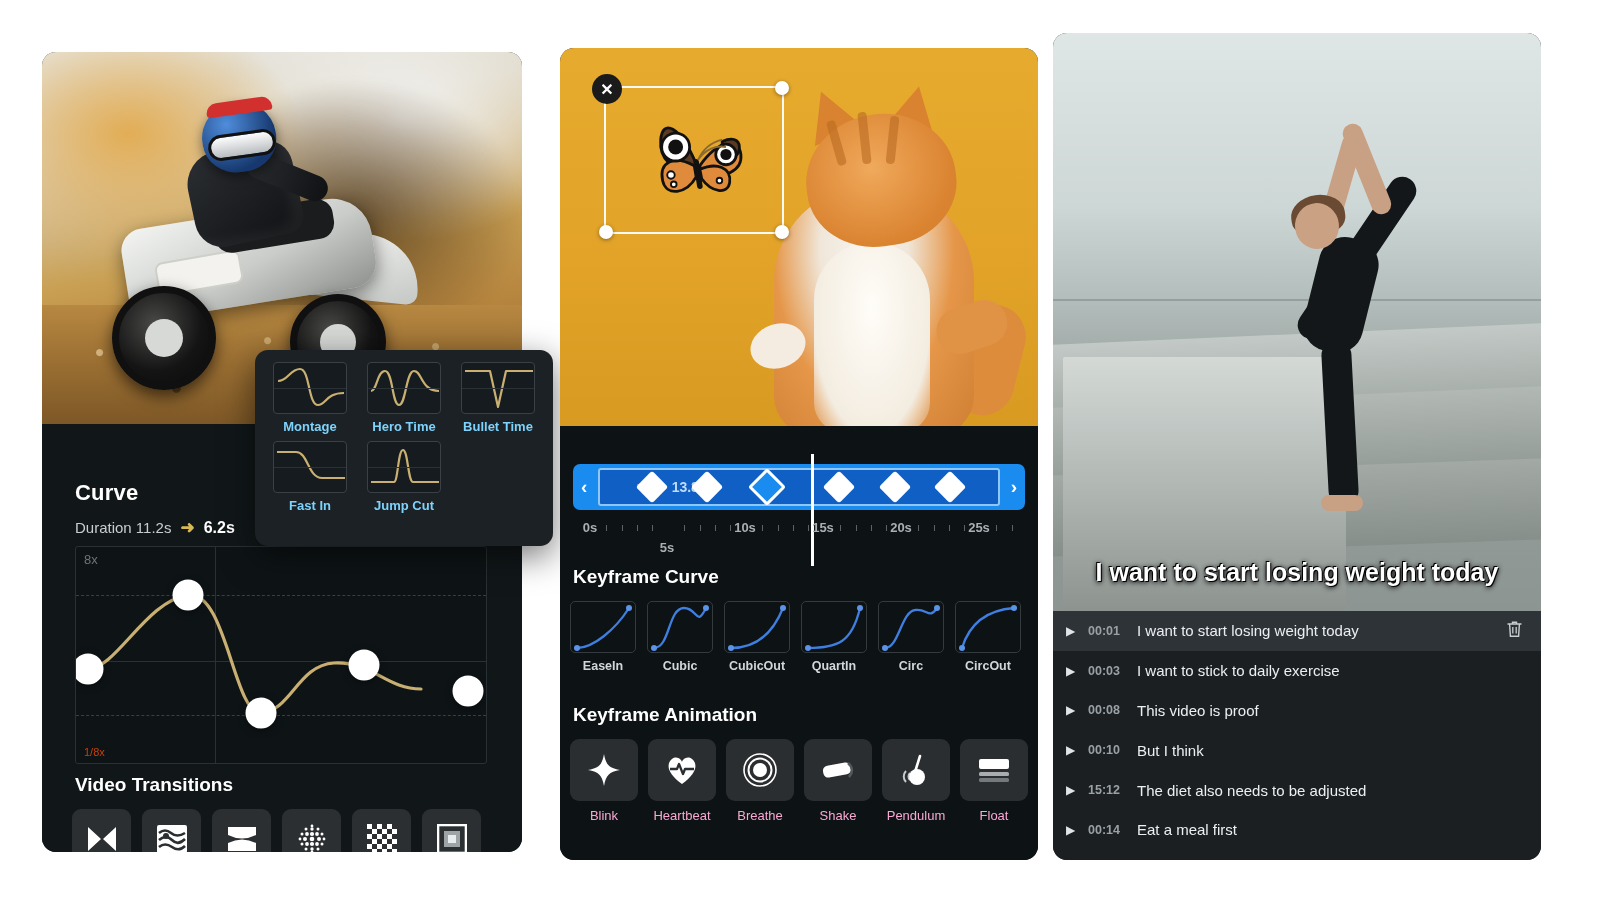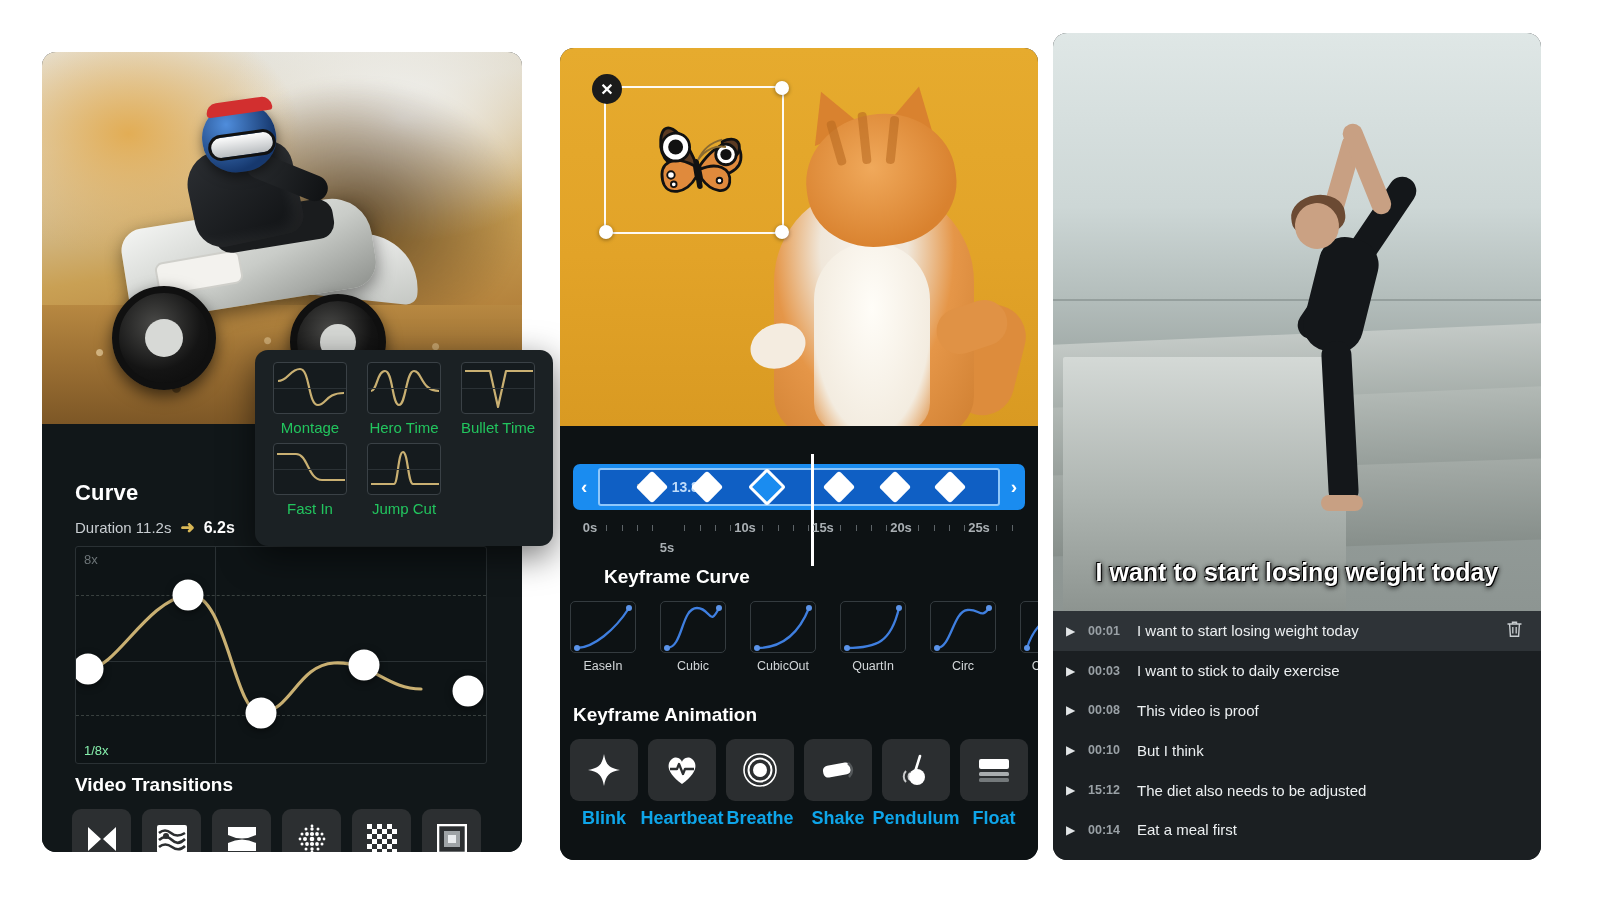--- a/index.html
+++ b/index.html
@@ -73,41 +73,41 @@
   .p1-title{ position:absolute; left:33px; top:56px; font-size:22px; font-weight:bold; color:#fff; letter-spacing:.2px;}
   .p1-dur{ position:absolute; left:33px; top:93px; font-size:15px; color:#c8cdd1; display:flex; align-items:center; gap:9px;}
   .p1-dur .arrow{ color:#d8b756; font-size:17px; font-weight:bold;}
   .p1-dur .to{ color:#ffffff; font-weight:bold; font-size:16px;}
 
   .graph{ position:absolute; left:33px; top:122px; width:412px; height:218px;
      border:1px solid #2a3134; border-radius:3px; background:#0e1416; overflow:hidden;}
   .graph .hline{ position:absolute; left:0; width:100%; height:1px;}
   .graph .vline{ position:absolute; top:0; height:100%; width:1px; background:#2a3134;}
   .lbl8x{ position:absolute; left:8px; top:5px; font-size:13px; color:#6c7477;}
-  .lbl18x{ position:absolute; left:8px; bottom:5px; font-size:13px; color:#86efac;}
+  .lbl18x{ position:absolute; left:8px; bottom:5px; font-size:11px; color:#c2410c;}
   .graph svg{ position:absolute; left:0; top:0;}
   .kpt{ position:absolute; width:31px; height:31px; border-radius:50%; background:#fff;
      box-shadow:0 2px 7px rgba(0,0,0,.5); transform:translate(-50%,-50%);}
 
   .p1-sec{ position:absolute; left:33px; top:350px; font-size:19px; font-weight:bold; color:#fff;}
   .trans-row{ position:absolute; left:30px; top:385px; display:flex; gap:11px;}
   .trans-item{ width:59px; display:flex; flex-direction:column; align-items:center; gap:7px;}
   .trans-box{ width:59px; height:59px; border-radius:9px; background:#2c2f31;
      display:flex; align-items:center; justify-content:center;}
 
   
   #curvePopup{ position:absolute; left:255px; top:350px; width:298px; height:196px;
      background:#1b2124; border-radius:13px; box-shadow:0 10px 34px rgba(0,0,0,.55);
      padding:12px 14px; }
   .cp-grid{ display:grid; grid-template-columns:repeat(3,1fr); gap:7px 12px;}
   .cp-item{ display:flex; flex-direction:column; align-items:center; gap:5px;}
   .cp-box{ width:74px; height:52px; border:1px solid #3a4146; border-radius:4px; background:#151b1e;
      position:relative; overflow:hidden;}
   .cp-box .mid{ position:absolute; left:0; top:50%; width:100%; height:1px; background:#2b3236;}
-  .cp-lbl{ font-size:15px; color:#22c55e; white-space:nowrap;}
+  .cp-lbl{ font-size:13px; color:#7dd3fc; white-space:nowrap;font-weight:bold;}
 
   
   #panel2{ left:560px; top:48px; width:478px; height:812px; background:#0d1214;}
   .p2-photo{ position:absolute; left:0; top:0; width:478px; height:378px;
      background:linear-gradient(180deg,#e6ab2e 0%, #e2a328 55%, #d99a22 100%); overflow:hidden;}
   .cat{ position:absolute; left:168px; bottom:-10px; width:300px; height:330px;}
   .cat .torso{ position:absolute; left:46px; bottom:0; width:200px; height:250px;
      background:radial-gradient(ellipse at 45% 25%, #f6f2ec 0%, #f0e7da 28%, #e59648 58%, #cf7f31 100%);
      border-radius:96px 96px 40px 40px;}
   .cat .whitechest{ position:absolute; left:86px; bottom:4px; width:116px; height:190px;
@@ -152,30 +152,30 @@
      border-radius:3px;}
   .kf.sel{ background:#1a8cf0; border:3px solid #fff; width:27px; height:27px;}
   .kf-time{ position:absolute; top:50%; transform:translateY(-50%); color:#bfdcfa; font-size:14px; font-weight:bold;}
   .bfly-mini{ position:absolute; left:36px; top:50%; transform:translateY(-50%); font-size:17px;}
   .playhead{ position:absolute; left:238px; top:-10px; width:3px; height:112px; background:#fff;}
   .ruler{ position:absolute; left:13px; top:92px; width:452px; height:20px;}
   .ruler .tk{ position:absolute; top:7px; width:1px; height:6px; background:#5d6468;}
   .ruler .tl{ position:absolute; top:2px; font-size:13px; color:#a9afb3; font-weight:bold; transform:translateX(-50%);}
 
   .p2-sec{ position:absolute; left:13px; font-size:19px; font-weight:bold; color:#fff;}
-  .kc-row{ position:absolute; left:10px; display:flex; gap:24px;}
+  .kc-row{ position:absolute; left:10px; display:flex; gap:11px;font-weight:bold;}
   .kc-item{ width:66px; display:flex; flex-direction:column; align-items:center; gap:6px;}
   .kc-box{ width:66px; height:52px; border:1px solid #343b3f; border-radius:5px; background:#0d1214; position:relative;}
   .kc-lbl{ font-size:12.5px; color:#d3d7d9; white-space:nowrap;}
 
   .ka-row{ position:absolute; left:10px; display:flex; gap:10px;}
   .ka-item{ width:68px; display:flex; flex-direction:column; align-items:center; gap:7px;}
   .ka-box{ width:68px; height:62px; border-radius:9px; background:#2b2e30;
      display:flex; align-items:center; justify-content:center;}
-  .ka-lbl{ font-size:18px; color:#0ea5e9; white-space:nowrap;font-weight:bold;}
+  .ka-lbl{ font-size:13px; color:#f9a8d4; white-space:nowrap;}
 
   
   #panel3{ left:1053px; top:33px; width:488px; height:827px; background:#1b1f22;}
   .p3-photo{ position:absolute; left:0; top:0; width:488px; height:578px; overflow:hidden;
      background:linear-gradient(180deg,#dfe7e6 0%, #cdd7d6 30%, #b3bdbb 46%, #9aa3a0 60%, #8d9592 100%);}
   .p3-photo .horizon{ position:absolute; left:0; top:46%; width:100%; height:2px; background:rgba(120,130,128,.5);}
   .p3-photo .stepA{ position:absolute; left:-6%; top:52%; width:112%; height:12%;
      background:linear-gradient(180deg,#c3c9c6,#a6aeaa); transform:skewY(-2.5deg);}
   .p3-photo .stepB{ position:absolute; left:-6%; top:63%; width:112%; height:13%;
      background:linear-gradient(180deg,#b2b9b5,#959d99); transform:skewY(-2.5deg);}
@@ -508,21 +508,21 @@
           <div class="tk" style="left:298px;"></div>
           <div class="tk" style="left:313px;"></div>
         <div class="tk" style="left:345px;"></div>
           <div class="tk" style="left:361px;"></div>
           <div class="tk" style="left:376px;"></div>
           <div class="tk" style="left:391px;"></div>
         <div class="tk" style="left:423px;"></div>
           <div class="tk" style="left:439px;"></div>
       </div>
 
-      <div class="p2-sec" style="top:140px;margin-left:31px;">Keyframe Curve</div>
+      <div class="p2-sec" style="top:140px;">Keyframe Curve</div>
 
       <div class="kc-row" style="top:175px;">
         <div class="kc-item">
           <div class="kc-box">
             <svg width="66" height="52" viewBox="0 0 66 52">
                 <path d="M6 46 C22 46 44 28 58 6" fill="none" stroke="#3f7fe0" stroke-width="2.3"></path>
                 <circle cx="6" cy="46" r="3" fill="#5b93e8"></circle>
                 <circle cx="58" cy="6" r="3" fill="#5b93e8"></circle>
               </svg>
           </div>

